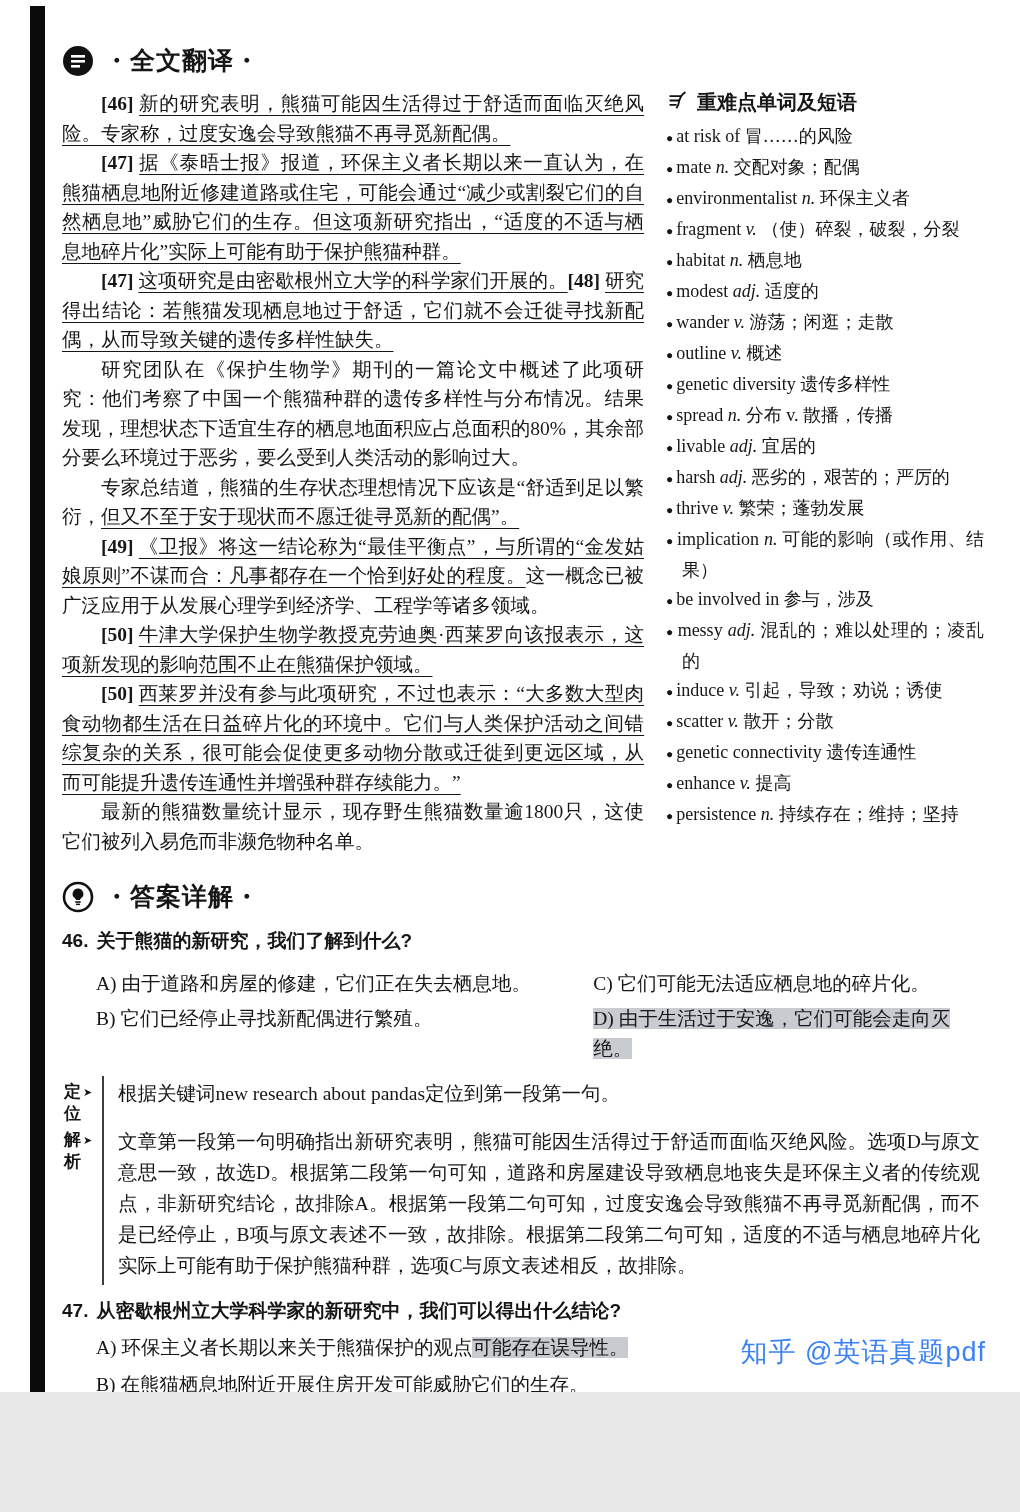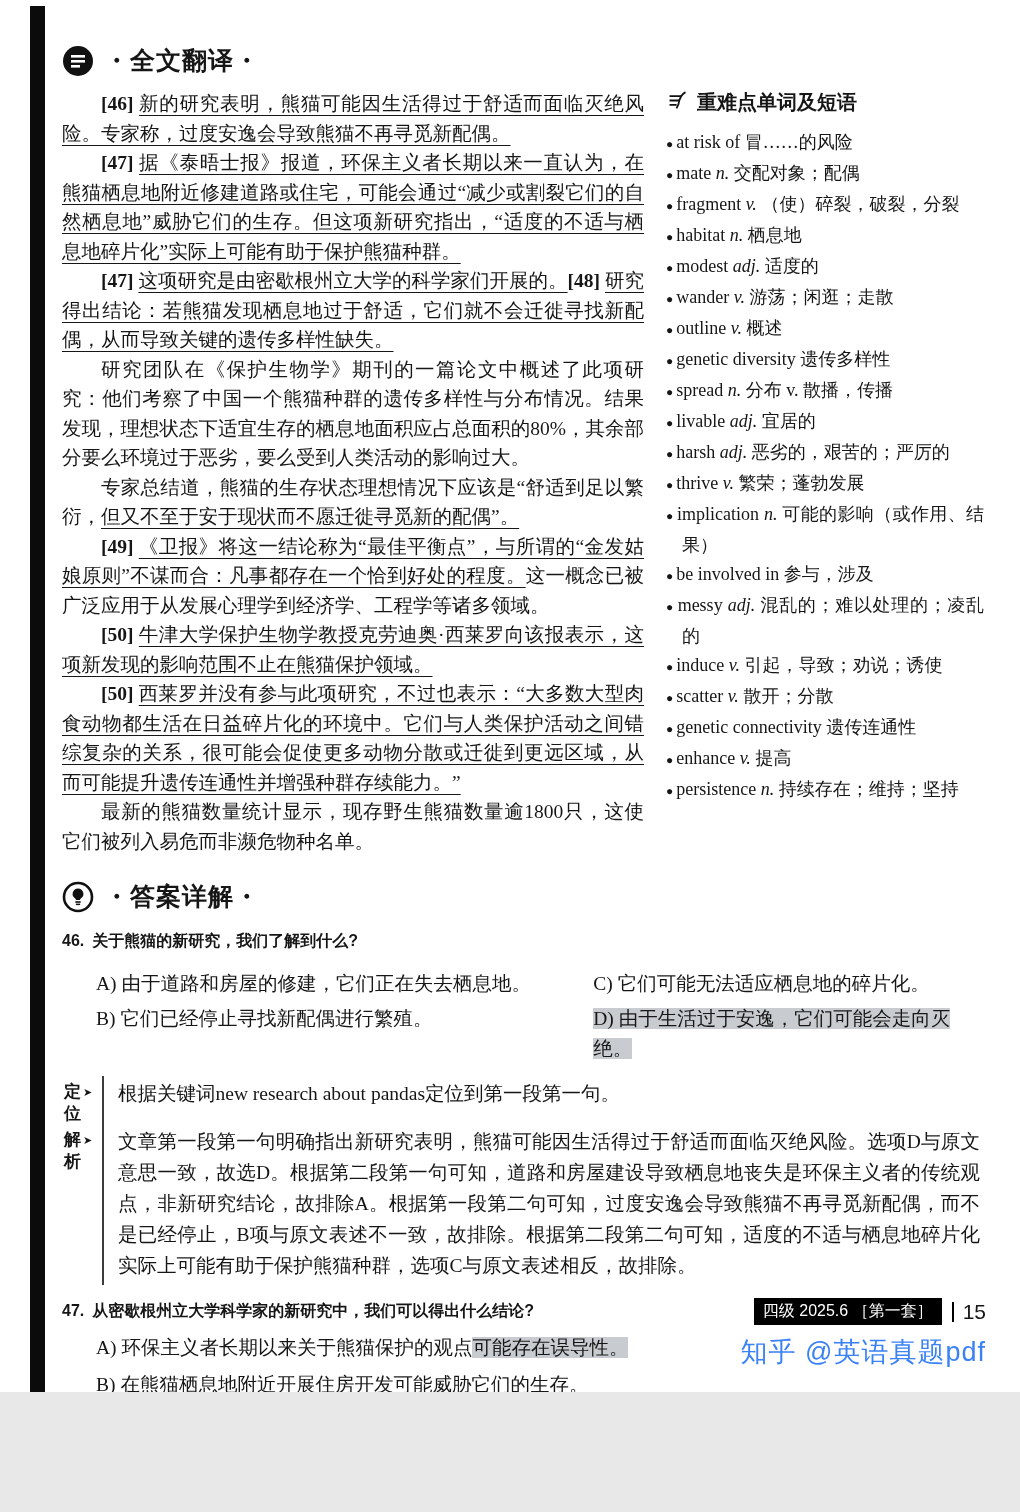--- a/index.html
+++ b/index.html
@@ -19,30 +19,30 @@
 
   .columns { display:flex; gap:22px; }
   .col-left { flex:0 0 582px; }
   .col-right { flex:1; min-width:0; }
 
   p.trans { font-size:19.5px; line-height:29.5px; text-indent:2em; text-align:justify; }
   .bd { font-weight:bold; }
   .ul { text-decoration:underline; text-underline-offset:5px; text-decoration-thickness:1.1px; }
   .hl { background:#c8ccd0; }
 
-  .vocab-title-row { display:flex; align-items:center; gap:8px; margin-bottom:12px; }
+  .vocab-title-row { display:flex; align-items:center; gap:8px; margin-bottom:6px; }
   .vocab-title { font-size:20px; font-weight:bold; font-family:"Liberation Sans","DejaVu Sans",sans-serif; }
   .vitem { font-size:18px; line-height:29px; padding-left:16px; text-indent:-16px; text-align:justify; }
   .dot { font-size:12px; }
   .ven { }
   .vpos { font-style:italic; }
 
   .answers-header { margin-top:24px; }
 
-  .q-stem { font-size:16px; line-height:32px; font-weight:bold;
+  .q-stem { font-size:19px; line-height:32px; font-weight:bold;
             font-family:"Liberation Sans","DejaVu Sans",sans-serif; }
   .q-num { margin-right:8px; }
 
   .q46-options { display:grid; grid-template-columns:56% 44%; row-gap:5px;
                  margin:12px 0 12px 34px; font-size:19.5px; line-height:30px; }
   .q47-options { margin-left:34px; font-size:19.5px; margin-top:2px; }
   .q47-options .opt { line-height:37px; }
 
   .explain-wrap { margin:10px 0 10px 2px; }
   .explain-row { display:flex; }
@@ -103,20 +103,21 @@
             <svg viewBox="0 0 26 26" width="23" height="23">
                 <path d="M4 8h13M4 13h11M4 18h8" stroke="#111" stroke-width="2" fill="none"></path>
                 <path d="M22 3.5c-4 2-7 8-8 14l-2.2 4.5" stroke="#111" stroke-width="2" fill="none"></path>
               </svg>
           </span>
           <span class="vocab-title">重难点单词及短语</span>
         </div>
         <div>
             <div class="vitem"><span class="dot">● </span><span class="ven">at risk of </span><span class="vzh">冒……的风险</span></div>
             <div class="vitem"><span class="dot">● </span><span class="ven">mate </span><span class="vpos">n. </span><span class="vzh">交配对象；配偶</span></div>
+            <div class="vitem"><span class="dot">● </span><span class="ven">environmentalist </span><span class="vpos">n. </span><span class="vzh">环保主义者</span></div>
             <div class="vitem"><span class="dot">● </span><span class="ven">fragment </span><span class="vpos">v. </span><span class="vzh">（使）碎裂，破裂，分裂</span></div>
             <div class="vitem"><span class="dot">● </span><span class="ven">habitat </span><span class="vpos">n. </span><span class="vzh">栖息地</span></div>
             <div class="vitem"><span class="dot">● </span><span class="ven">modest </span><span class="vpos">adj. </span><span class="vzh">适度的</span></div>
             <div class="vitem"><span class="dot">● </span><span class="ven">wander </span><span class="vpos">v. </span><span class="vzh">游荡；闲逛；走散</span></div>
             <div class="vitem"><span class="dot">● </span><span class="ven">outline </span><span class="vpos">v. </span><span class="vzh">概述</span></div>
             <div class="vitem"><span class="dot">● </span><span class="ven">genetic diversity </span><span class="vzh">遗传多样性</span></div>
             <div class="vitem"><span class="dot">● </span><span class="ven">spread </span><span class="vpos">n. </span><span class="vzh">分布 v. 散播，传播</span></div>
             <div class="vitem"><span class="dot">● </span><span class="ven">livable </span><span class="vpos">adj. </span><span class="vzh">宜居的</span></div>
             <div class="vitem"><span class="dot">● </span><span class="ven">harsh </span><span class="vpos">adj. </span><span class="vzh">恶劣的，艰苦的；严厉的</span></div>
             <div class="vitem"><span class="dot">● </span><span class="ven">thrive </span><span class="vpos">v. </span><span class="vzh">繁荣；蓬勃发展</span></div>
@@ -182,20 +183,15 @@
       <div class="q47-options">
           <div class="opt"><span>A) 环保主义者长期以来关于熊猫保护的观点</span><span class="hl">可能存在误导性。</span></div>
           <div class="opt"><span>B) 在熊猫栖息地附近开展住房开发可能威胁它们的生存。</span></div>
           <div class="opt"><span>C) 熊猫的自然栖息地变得越来越不适合繁殖。</span></div>
         </div>
     </div>
 
   </div>
 
   <div class="footer">
-    <div class="footer-line1">
-      <span class="badge">四级 2025.6 ［第一套］</span>
-      <span class="pdiv"></span>
-      <span class="page-num">15</span>
-    </div>
     <div class="watermark">知乎 @英语真题pdf</div>
   </div>
 </div>
 
 </body></html>

